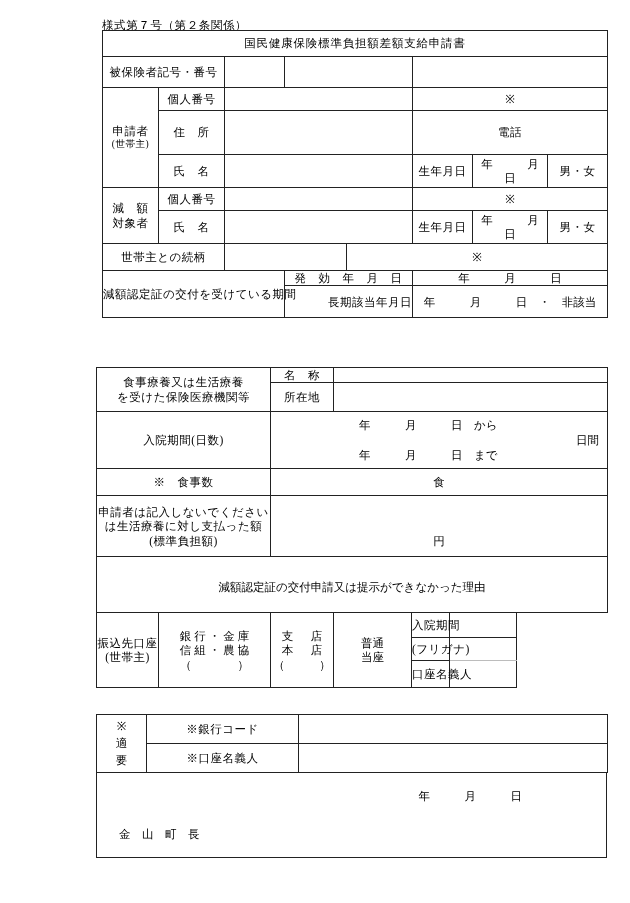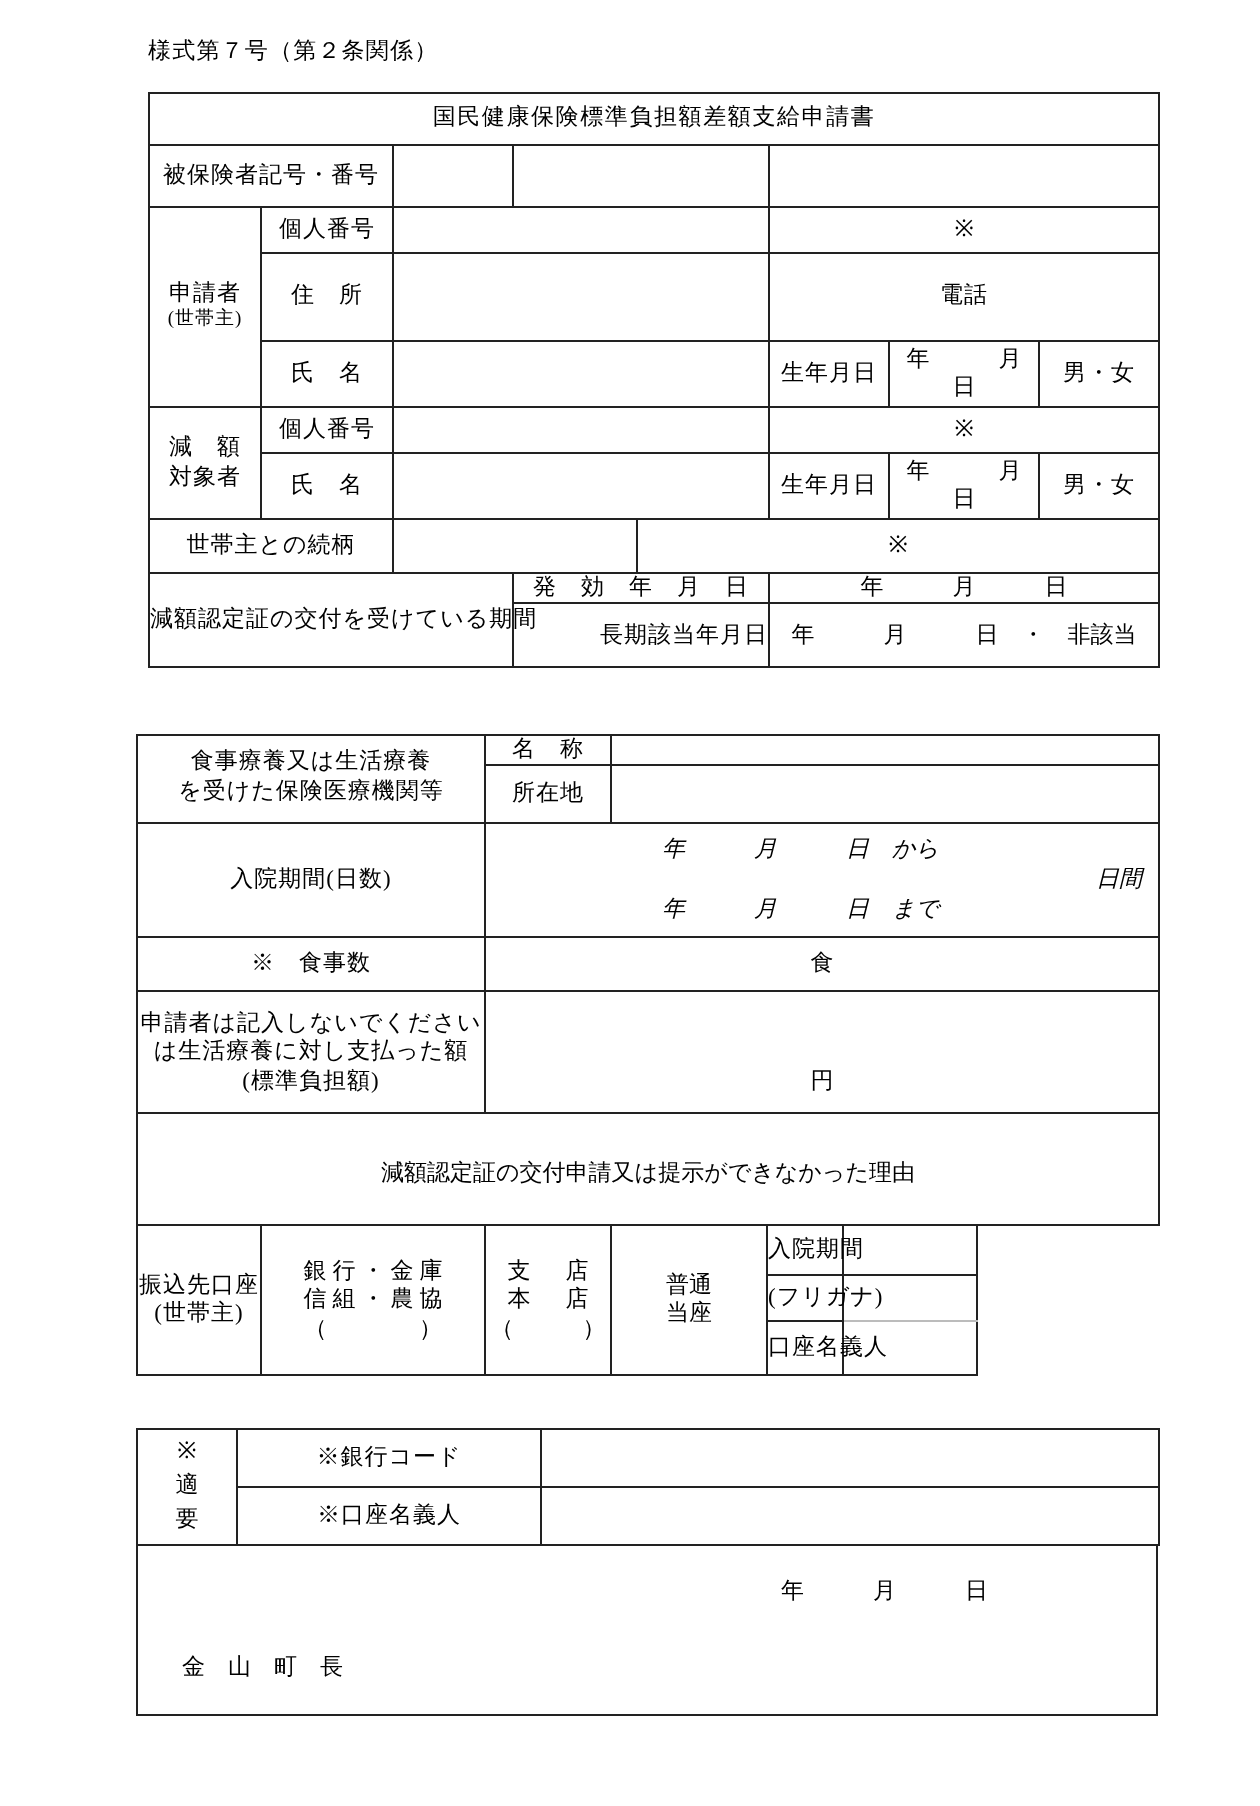--- a/index.html
+++ b/index.html
@@ -14,20 +14,21 @@
     color: #000000;
     position: relative;
     overflow: hidden;
   }
 
   .page {
     position: relative;
     width: 503px;
     height: 903px;
     box-sizing: border-box;
+    margin-left: 28px;
   }
 
   
   .form-no {
     position: absolute;
     left: 74px;
     top: 18px;
     font-size: 11.5px;
     letter-spacing: 0.6px;
     white-space: nowrap;
@@ -66,21 +67,21 @@
   .vstack {
     display: flex;
     flex-direction: column;
     align-items: center;
     justify-content: center;
     line-height: 1.5;
     font-size: 11.5px;
   }
 
   
-  .two-line { line-height: 1.65; font-family: Liberation Mono, monospace; }
+  .two-line { line-height: 1.65; }
 
   
   .mygrid {
     display: flex;
     width: 100%;
     height: 100%;
     box-sizing: border-box;
   }
   .mygrid .gp {
     display: flex;
@@ -151,21 +152,21 @@
 
   .datebox { letter-spacing: 0; }
 </style>
 </head>
 <body>
 
 <div class="page">
 
   <div class="form-no">様式第７号（第２条関係）</div>
 
-  <table class="tbl" style="left:74px; top:46px; width:505px;">
+  <table class="tbl" style="left:74px; top:30px; width:505px;">
     <colgroup>
       <col style="width:56px">
       <col style="width:66px">
       <col style="width:60px">
       <col style="width:62px">
       <col style="width:66px">
       <col style="width:60px">
       <col style="width:75px">
       <col style="width:60px">
     </colgroup>
@@ -304,21 +305,21 @@
       <td class="lbl">名　称</td>
       <td colspan="4" class="left"></td>
     </tr>
     <tr>
       <td class="lbl" style="height:28px;">所在地</td>
       <td colspan="4" class="left"></td>
     </tr>
 
     <tr>
       <td colspan="2" class="lbl" style="height:56px;">入院期間(日数)</td>
-      <td colspan="5" style="position:relative;font-style:italic;">
+      <td colspan="5" style="position:relative;">
         <div style="position:absolute; left:88px; top:6px; text-align:left;">年　　　月　　　日　から</div>
         <div style="position:absolute; left:88px; bottom:6px; text-align:left;">年　　　月　　　日　まで</div>
         <div style="position:absolute; right:8px; top:50%; transform:translateY(-50%);">日間</div>
       </td>
     </tr>
 
     <tr>
       <td colspan="2" class="lbl" style="height:26px;">※　食事数</td>
       <td colspan="5" class="right">
         <span>食</span>

